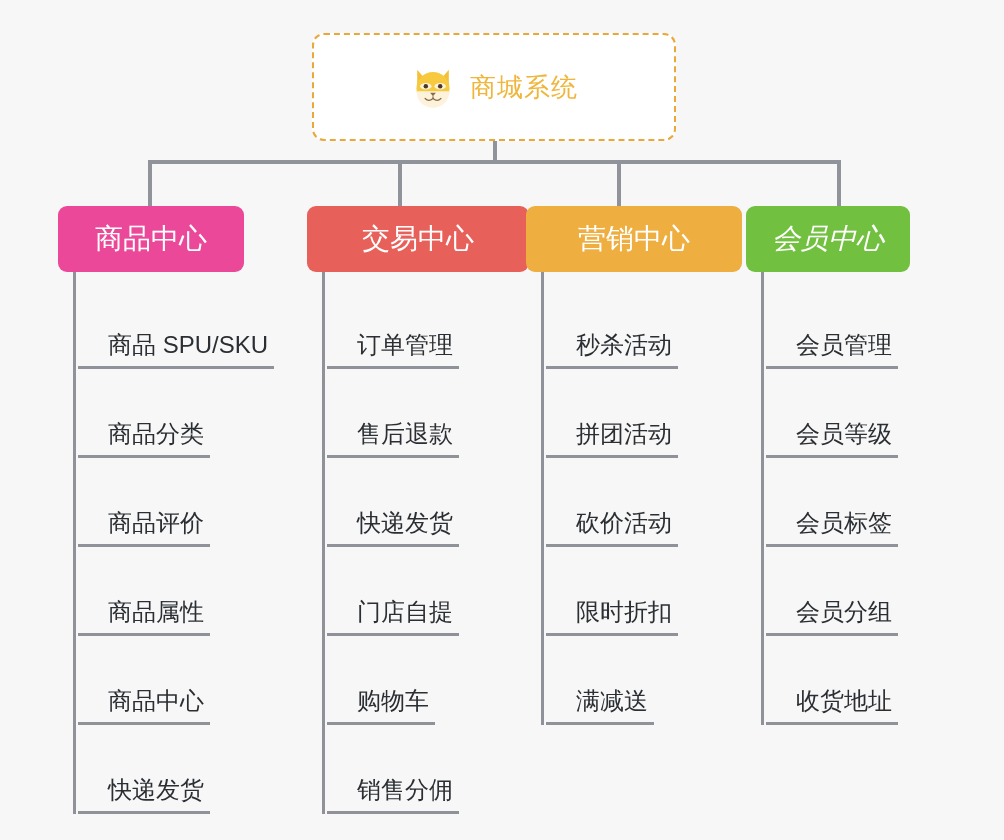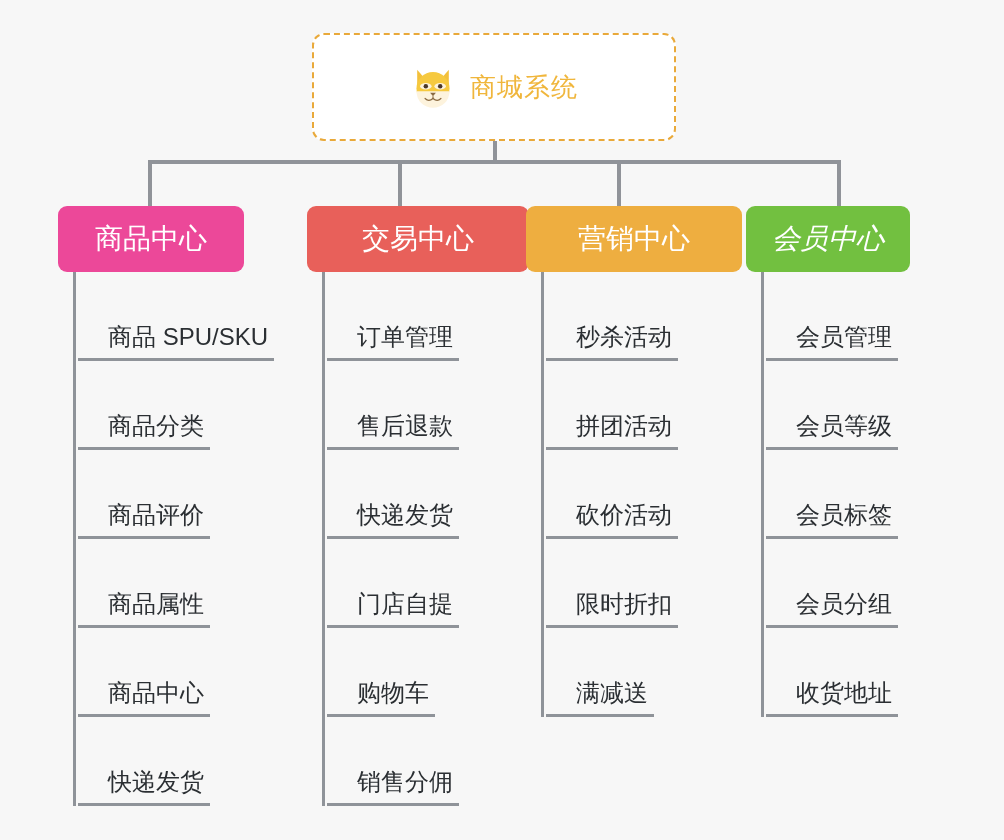--- a/index.html
+++ b/index.html
@@ -105,21 +105,21 @@
   .b2 .branch-header { width: 222px; background: #e8605a; }
   .b3 .branch-header { width: 216px; background: #eeae40; }
   .b4 .branch-header { width: 164px; background: #72c040; font-style: italic; }
 
   
   .leaf-list {
     position: relative;
     margin-left: 15px;
     padding-left: 0;
     border-left: 3px solid #8f9399;
-    padding-top: 0;
+    padding-top: 8px;
   }
   .leaf-item {
     position: relative;
     height: 89px;
     display: flex;
     align-items: flex-end;
     padding-left: 32px;
     box-sizing: border-box;
   }
   .leaf-label {

